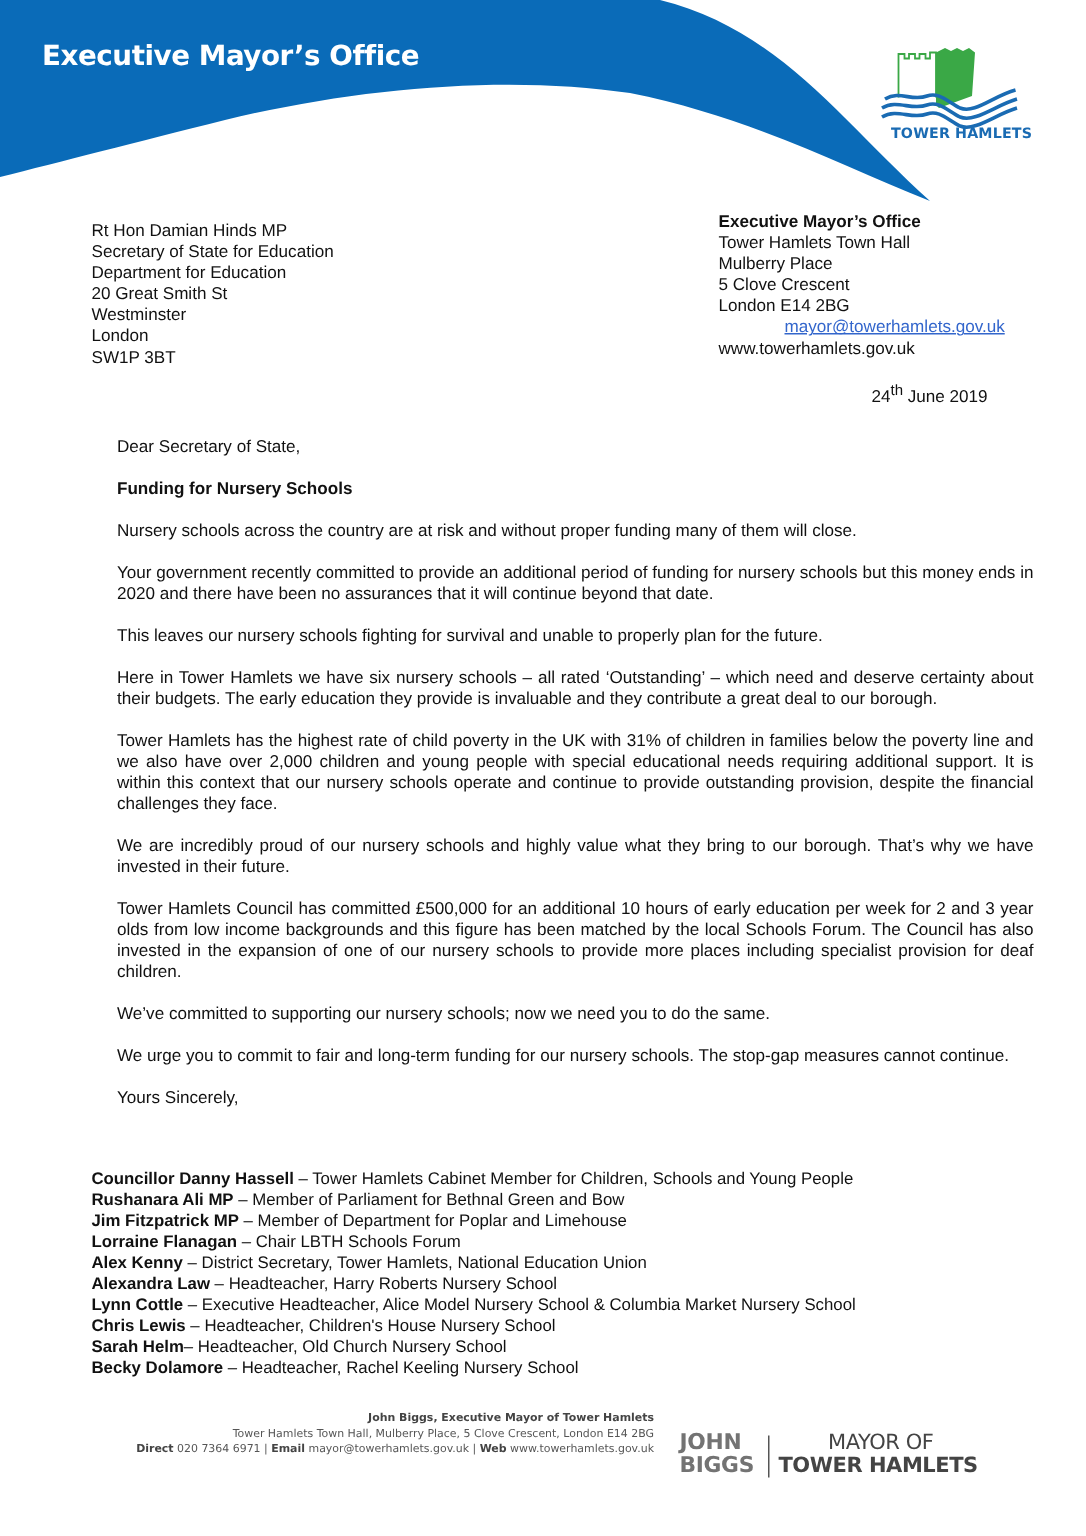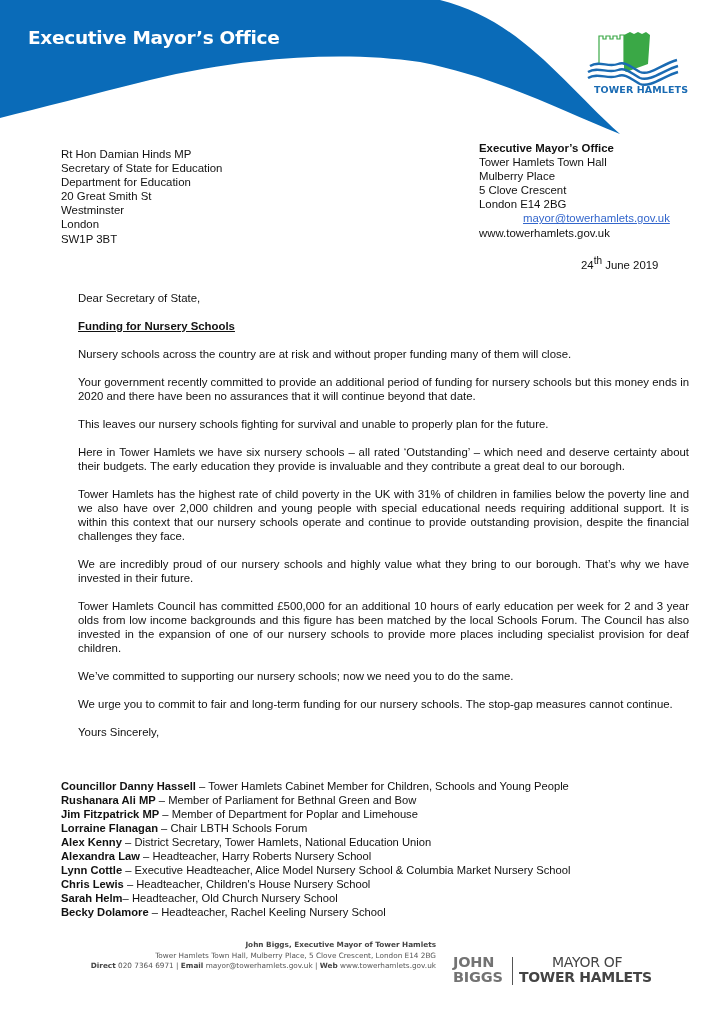--- a/index.html
+++ b/index.html
@@ -14,21 +14,21 @@
   .addr { position: absolute; font-size: 11.4px; line-height: 14.1px; }
   .addr div { white-space: nowrap; }
   .recipient { left: 61px; top: 147px; }
   .sender { left: 479px; top: 141px; }
   .sender .bold { font-weight: bold; }
   .sender .link { color: #3366cc; text-decoration: underline; margin-left: 44px; }
   .date { position: absolute; left: 581px; top: 259px; font-size: 11.4px; }
   .date sup { font-size: 10px; vertical-align: 5px; line-height: 0; margin-top: 44px; }
   .body-text { position: absolute; left: 61px; width: 611px; font-size: 11.4px; line-height: 14px; text-align: justify; margin-left: 17px; }
   .body-text p { margin: 0 0 14px 0; }
-  .subject { font-weight: bold; text-decoration: underline; }
+  .subject { font-weight: bold; }
   .signatories { position: absolute; left: 61px; top: 780px; font-size: 11.2px; line-height: 13.95px; }
   .signatories div { white-space: nowrap; }
   .signatories .name { font-weight: bold; }
   .footer-contact { position: absolute; right: 288px; top: 940px; text-align: right; font-family: "DejaVu Sans", sans-serif;
                     font-size: 7.3px; line-height: 10.5px; color: #555; white-space: nowrap; margin-left: 20px; }
   .footer-contact .b { font-weight: bold; color: #444; }
   .brand { position: absolute; left: 453px; top: 955px; height: 40px; }
   .brand-name { position: absolute; left: 0; top: 0; color: #737373; font-family: "DejaVu Sans", sans-serif; font-weight: bold;
                 font-size: 14.5px; line-height: 15px; letter-spacing: -0.2px; }
   .brand-sep { position: absolute; left: 59px; top: 2px; width: 1px; height: 28px; background: #555; }

